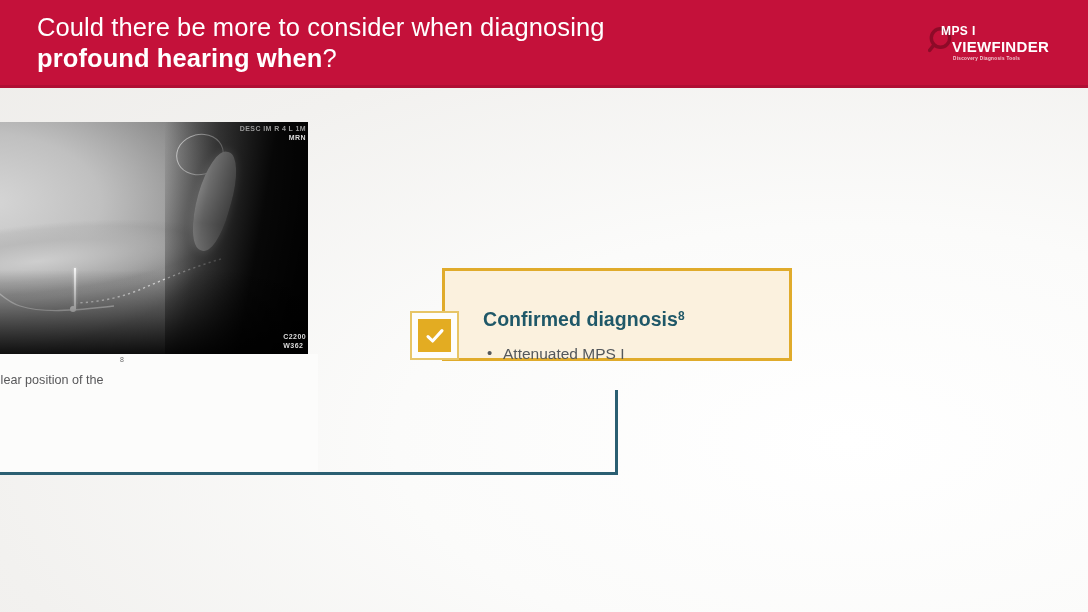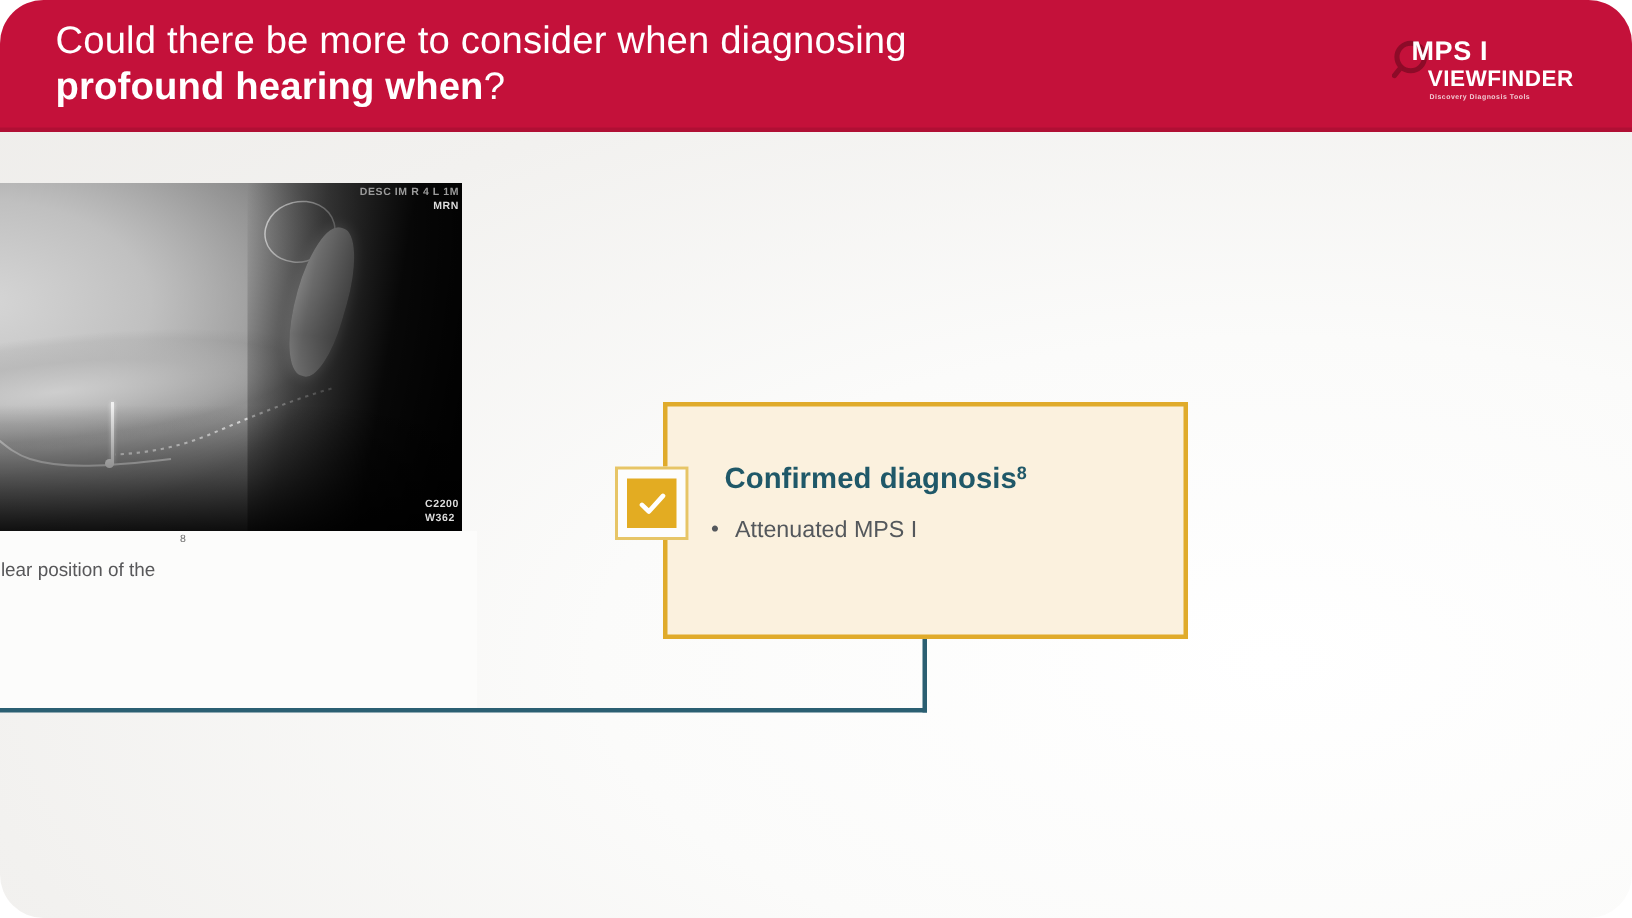--- a/index.html
+++ b/index.html
@@ -11,21 +11,20 @@
     font-family: "Liberation Sans", sans-serif;
     -webkit-font-smoothing: antialiased;
   }
   #slide {
     position: relative;
     width: 1088px;
     height: 612px;
     overflow: hidden;
     background:
       radial-gradient(130% 110% at 78% 72%, #ffffff 0%, #fbfbfa 32%, #f2f1ef 62%, #eceae7 100%);
-    border-radius: 29px;
   }
 
   
   #header-bar {
     position: absolute;
     left: 0; top: 0;
     width: 1088px;
     height: 88px;
     background: #c4113a;
     overflow: hidden;
@@ -75,21 +74,21 @@
     position: absolute;
     left: 13px;
     top: 2px;
     width: 112px;
     color: #ffffff;
     font-weight: 700;
     line-height: 1;
   }
   #logo-line1 {
     display: block;
-    font-size: 18px;
+    font-size: 12px;
     letter-spacing: 0.4px;
   }
   #logo-line2 {
     display: block;
     font-size: 15px;
     letter-spacing: 0.3px;
     margin-top: 2px;
     margin-left: 7px;
     text-align: center;
   }
@@ -283,21 +282,21 @@
     height: 3px;
     background: #2b5f72;
   }
 
   
   #diagnosis-card {
     position: absolute;
     left: 442px;
     top: 268px;
     width: 350px;
-    height: 158px;
+    height: 93px;
     box-sizing: border-box;
     background: #fbf1de;
     border: 3px solid #e0ab2b;
     text-align: right;
   }
   #diagnosis-heading {
     position: absolute;
     left: 38px;
     top: 37px;
     color: #1f5868;
@@ -306,21 +305,21 @@
     letter-spacing: 0.05px;
     white-space: nowrap;
   }
   #diagnosis-heading sup {
     font-size: 12px;
     vertical-align: 0.52em;
     font-weight: 700;
   }
   #diagnosis-list {
     position: absolute;
-    left: 27px;
+    left: 40px;
     top: 73px;
     margin: 0;
     padding: 0;
     list-style: none;
   }
   #diagnosis-list li {
     position: relative;
     padding-left: 18px;
     color: #54585c;
     font-size: 15.5px;

